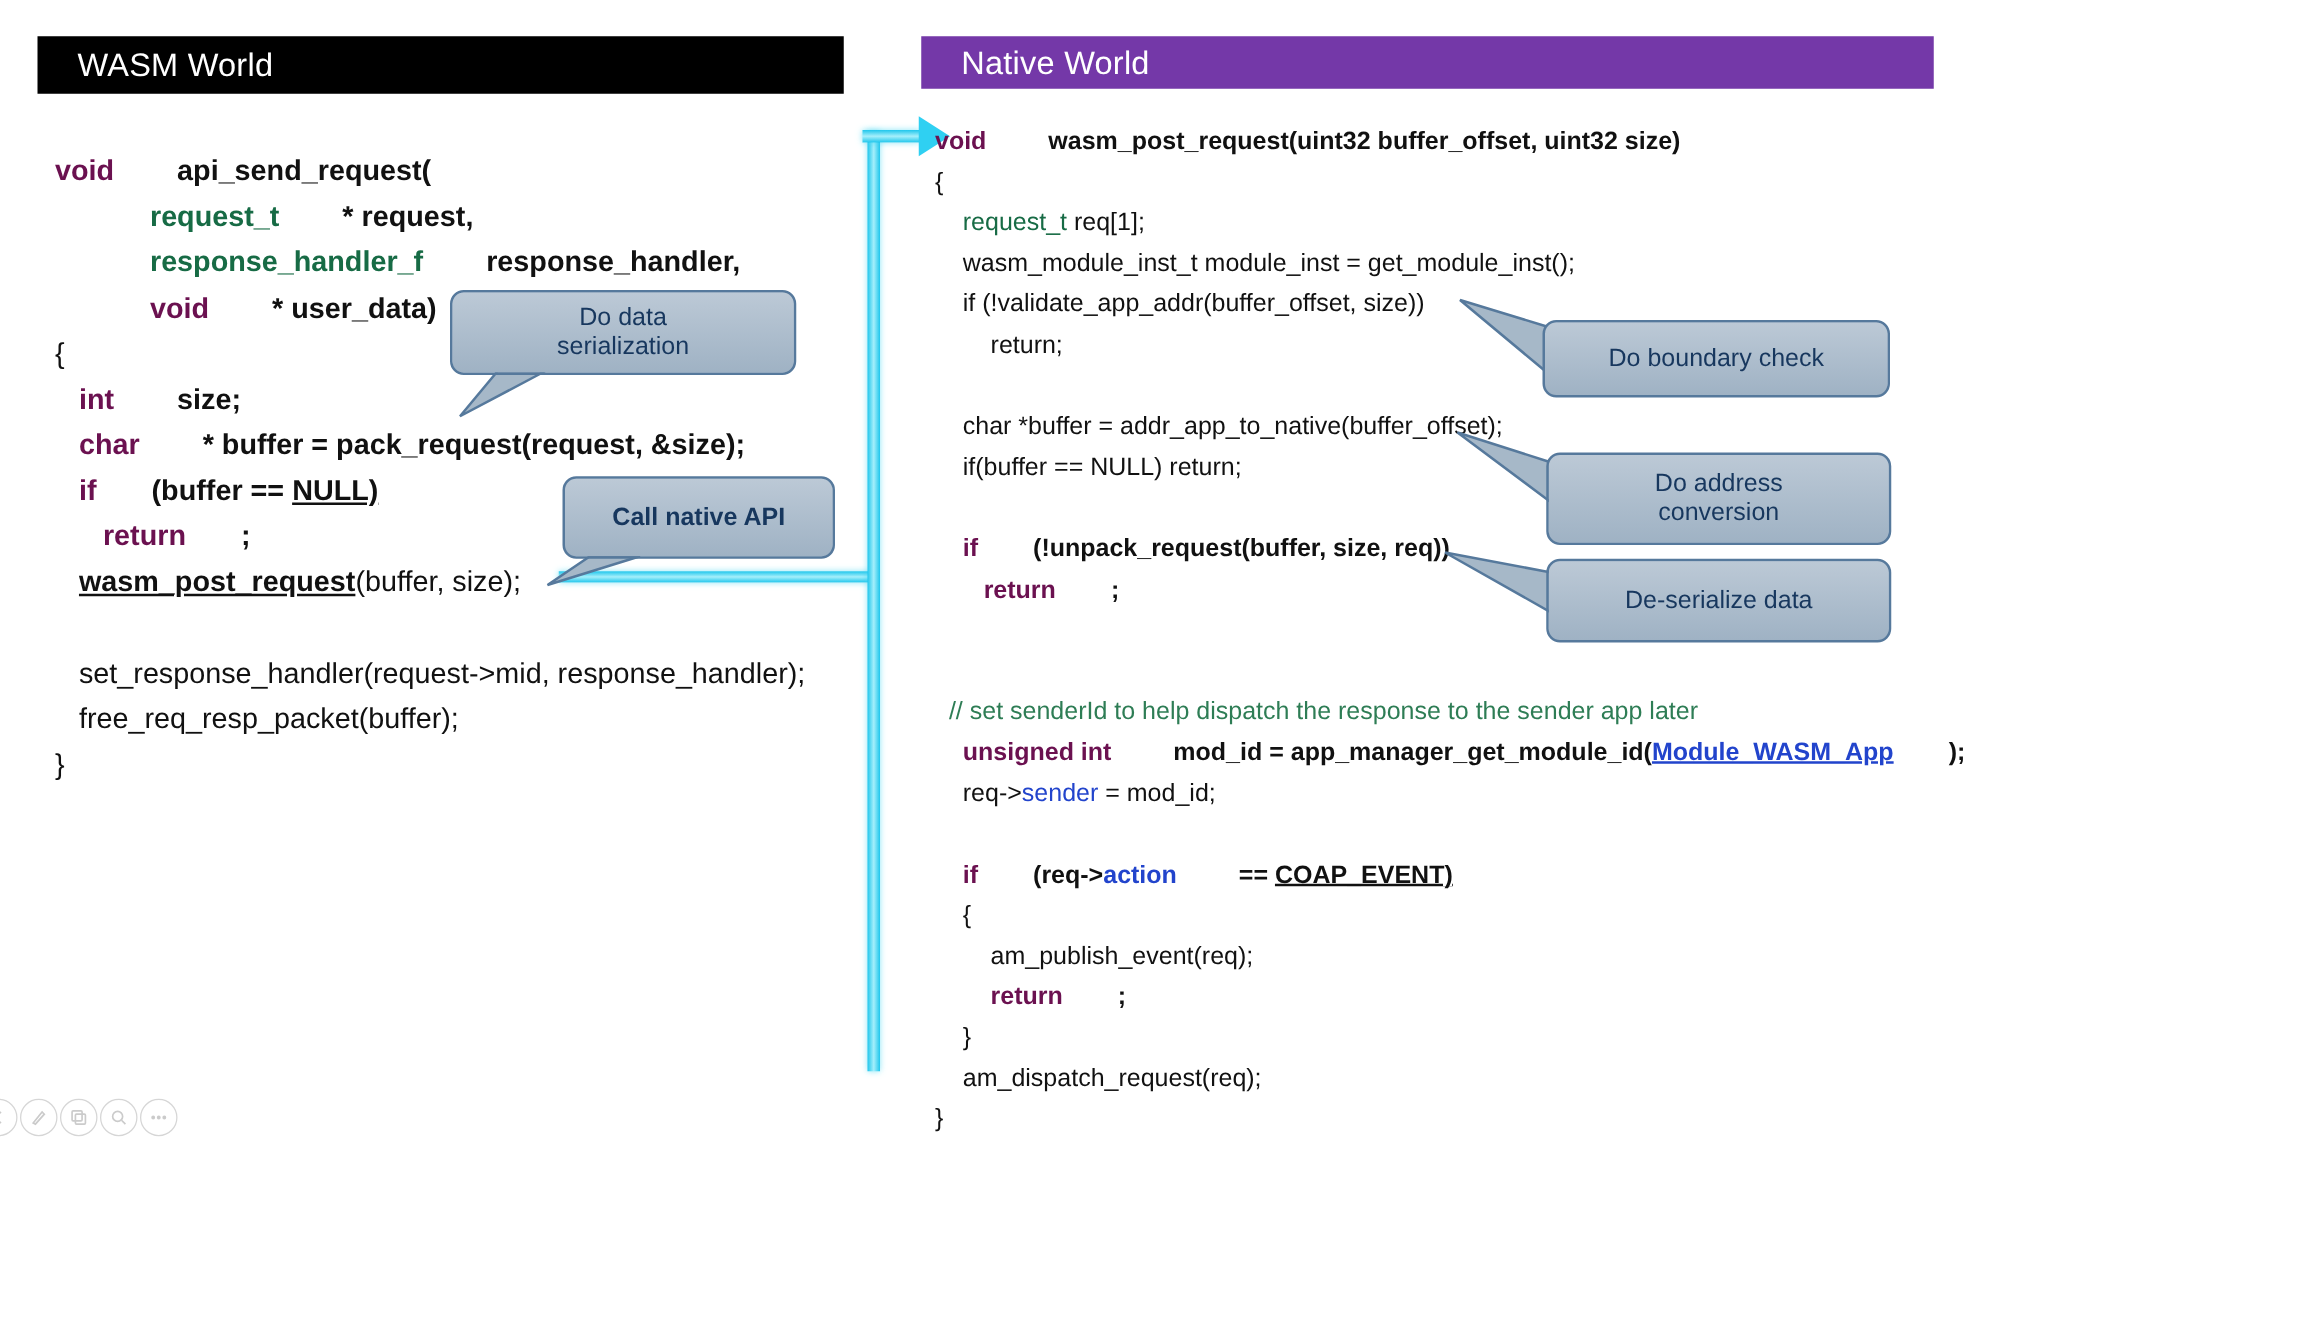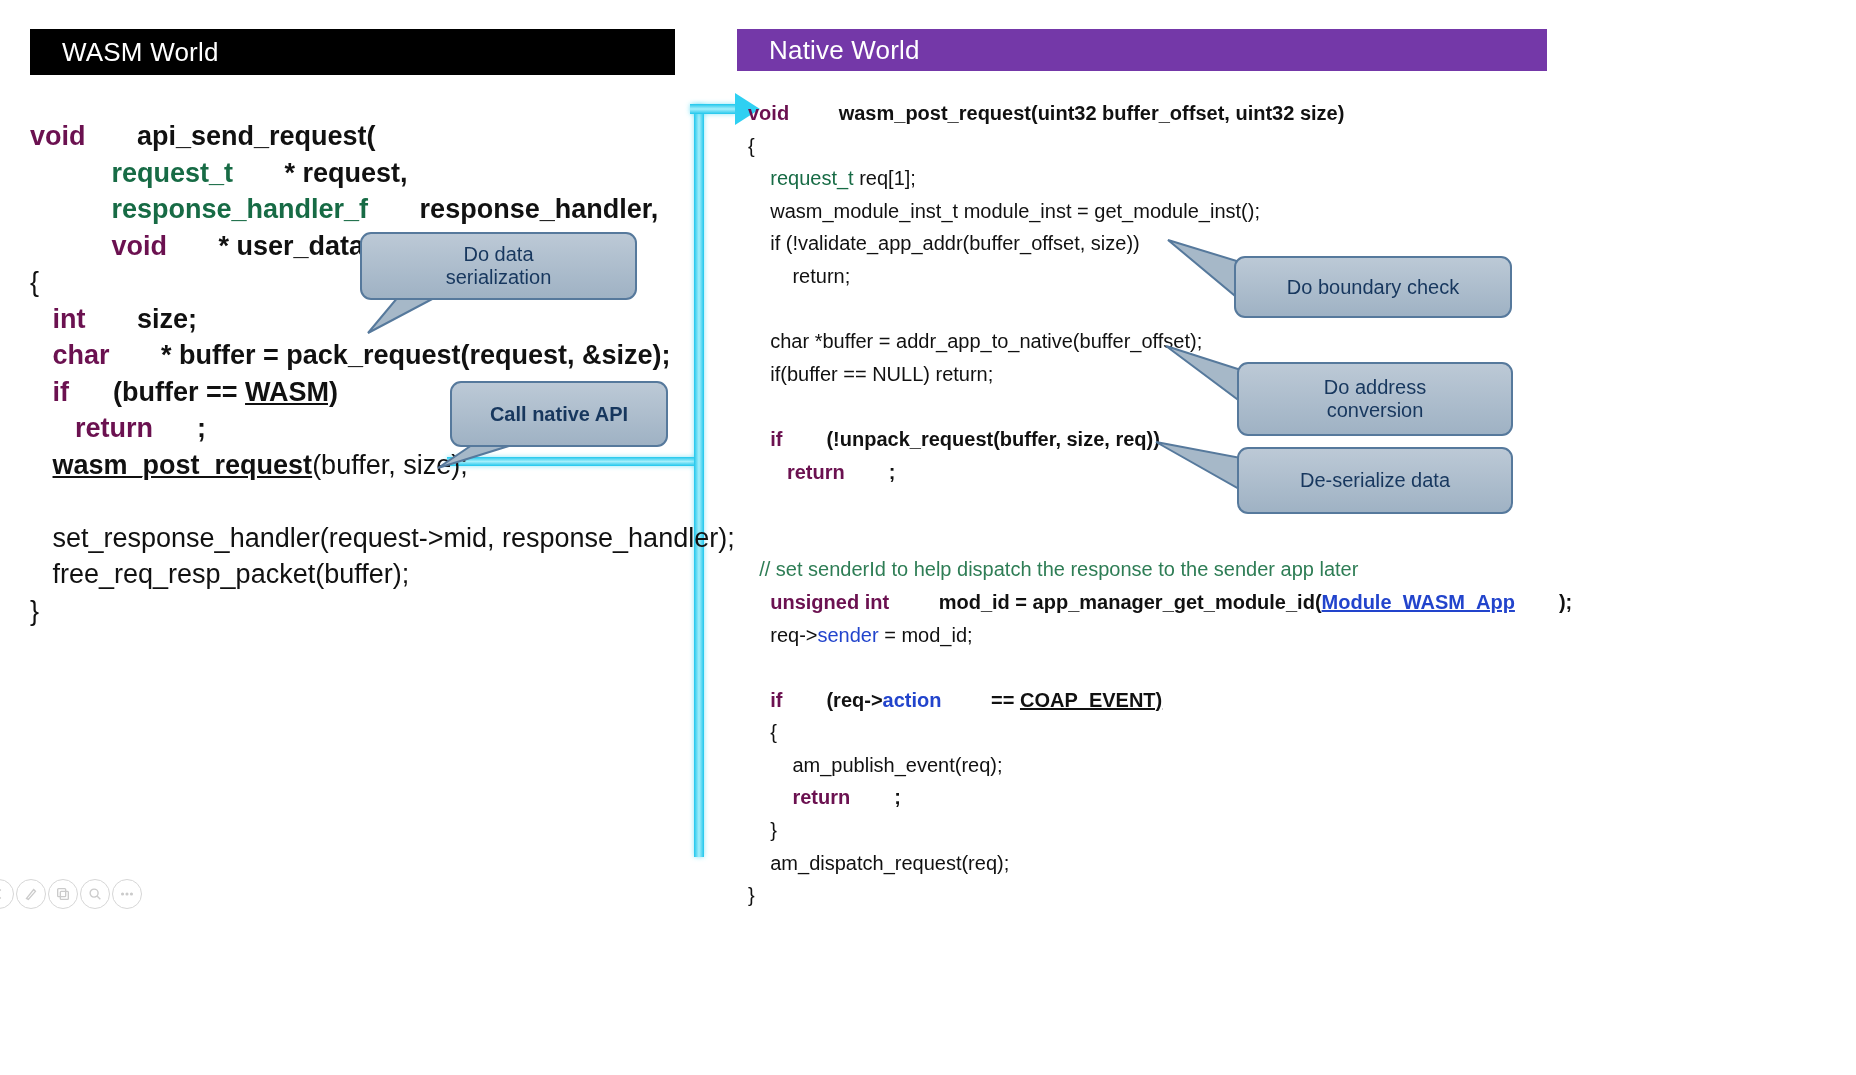--- a/index.html
+++ b/index.html
@@ -7,21 +7,21 @@
   .canvas { position:relative; width:1856px; height:1075px; background:#ffffff; overflow:hidden; }
 
   
   .hdr { position:absolute; display:flex; align-items:center; padding-left:32px;
          color:#ffffff; font-size:26px; letter-spacing:.2px; z-index:4; }
   #wasm-hdr   { left:30px;  top:29px; width:645px; height:46px; background:var(--header-wasm-bg); }
   #native-hdr { left:737px; top:29px; width:810px; height:42px; background:var(--header-native-bg); }
 
   
   .code { position:absolute; color:var(--code-text); z-index:2; }
-  #wasm-code   { left:30px;  top:118px; font-size:27px; line-height:36.5px; }
+  #wasm-code   { left:44px;  top:118px; font-size:23px; line-height:36.5px; }
   #native-code { left:748px; top:97px;  font-size:20px; line-height:32.6px; }
   .code-line { white-space:pre; }
   .seg-kw    { color:var(--keyword); font-weight:700; }
   .seg-type  { color:var(--type-name); font-weight:700; }
   .seg-typen { color:var(--type-name); }
   .seg-b     { font-weight:700;padding-left:44px; }
   .seg-bu    { font-weight:700; text-decoration:underline; }
   .seg-n     { }
   .seg-comment { color:var(--comment); }
   .seg-blue  { color:var(--accent-blue); }
@@ -82,21 +82,21 @@
   <div class="arrow-seg" id="arrow-head"></div>
 
   <div class="code" id="wasm-code">
       <div class="code-line"><span class="seg-kw">void</span><span class="seg-b"> api_send_request(</span></div>
       <div class="code-line"><span class="seg-b">     </span><span class="seg-type">request_t</span><span class="seg-b"> * request,</span></div>
       <div class="code-line"><span class="seg-b">     </span><span class="seg-type">response_handler_f</span><span class="seg-b"> response_handler,</span></div>
       <div class="code-line"><span class="seg-b">     </span><span class="seg-kw">void</span><span class="seg-b"> * user_data)</span></div>
       <div class="code-line"><span class="seg-n">{</span></div>
       <div class="code-line"><span class="seg-n">   </span><span class="seg-kw">int</span><span class="seg-b"> size;</span></div>
       <div class="code-line"><span class="seg-n">   </span><span class="seg-kw">char</span><span class="seg-b"> * buffer = pack_request(request, &amp;size);</span></div>
-      <div class="code-line"><span class="seg-n">   </span><span class="seg-kw">if</span><span class="seg-b">(buffer == </span><span class="seg-bu">WASM)</span></div>
+      <div class="code-line"><span class="seg-n">   </span><span class="seg-kw">if</span><span class="seg-b">(buffer == </span><span class="seg-bu">NULL)</span></div>
       <div class="code-line"><span class="seg-n">      </span><span class="seg-kw">return</span><span class="seg-b">;</span></div>
       <div class="code-line"><span class="seg-n">   </span><span class="seg-bu">wasm_post_request</span><span class="seg-n">(buffer, size);</span></div>
       <div class="code-line">&nbsp;</div>
       <div class="code-line"><span class="seg-n">   set_response_handler(request-&gt;mid, response_handler);</span></div>
       <div class="code-line"><span class="seg-n">   free_req_resp_packet(buffer);</span></div>
       <div class="code-line"><span class="seg-n">}</span></div>
     </div>
   <div class="code" id="native-code">
       <div class="code-line"><span class="seg-kw">void</span><span class="seg-b"> wasm_post_request(uint32 buffer_offset, uint32 size)</span></div>
       <div class="code-line"><span class="seg-n">{</span></div>

